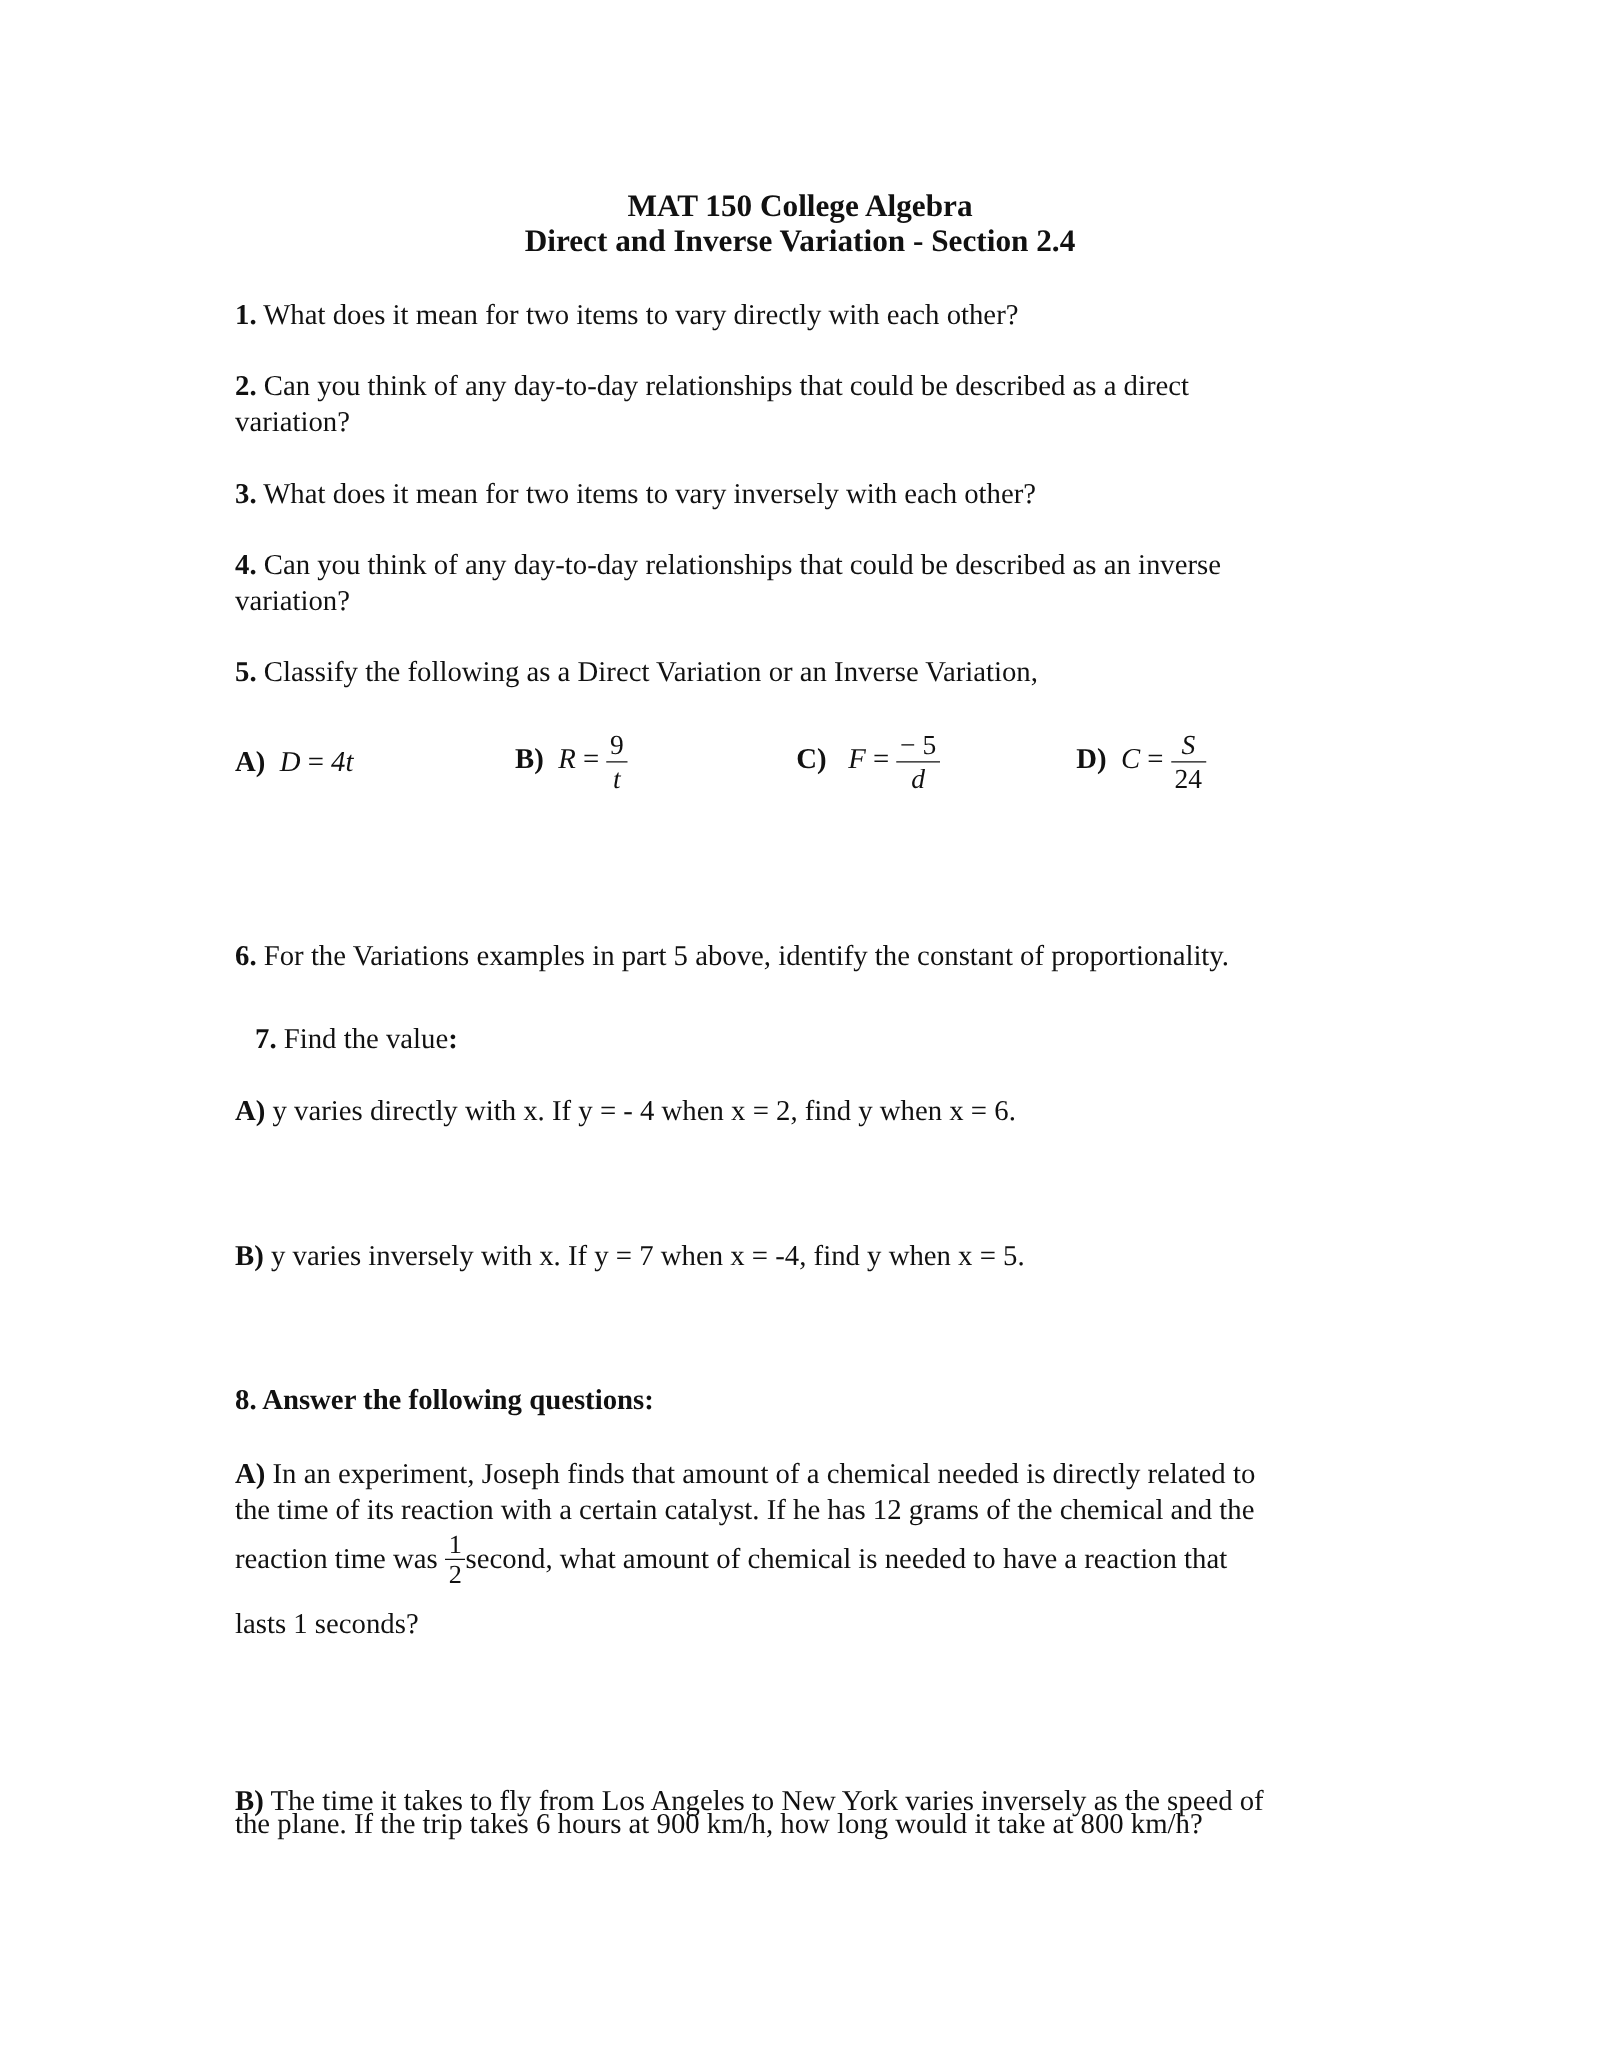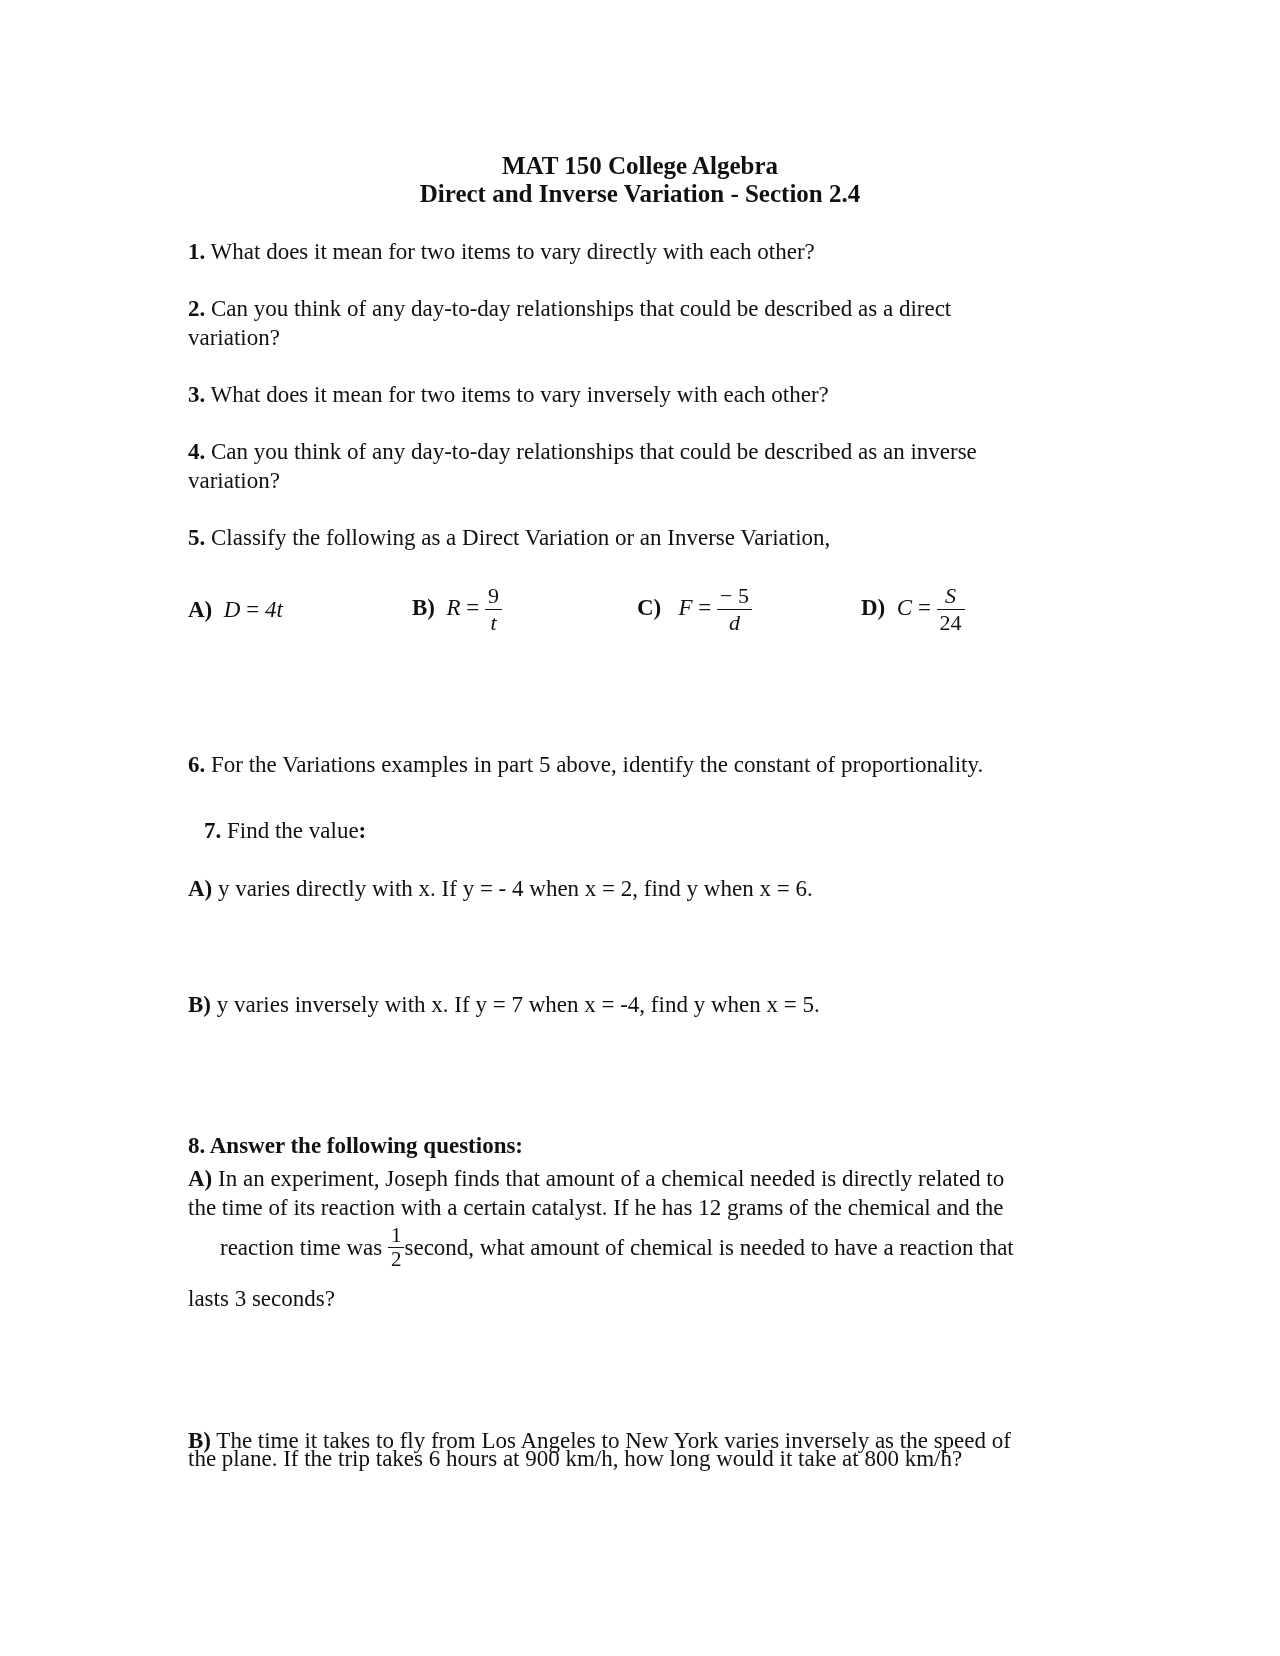--- a/index.html
+++ b/index.html
@@ -74,29 +74,29 @@
   </div>
 
   <div class="line" style="top:874px;">
     <b>A)</b><span> y varies directly with x. If y =  - 4  when x = 2, find y when x =  6.</span>
   </div>
 
   <div class="line" style="top:990px;">
     <b>B)</b><span> y varies inversely with x. If y = 7 when x = -4, find y when x = 5.</span>
   </div>
 
-  <div class="line" style="top:1105px; font-weight:bold;margin-top:26px;">8. Answer the following questions:</div>
+  <div class="line" style="top:1105px; font-weight:bold;">8. Answer the following questions:</div>
 
   <div class="line" style="top:1164px;">
     <b>A)</b><span> In an experiment, Joseph finds that amount of a chemical needed is directly related to</span>
   </div>
   <div class="line" style="top:1193px;">the time of its reaction with a certain catalyst.  If he has 12 grams of the chemical and the</div>
   <div class="line" style="top:1224px; line-height:26px;">
-    <span style="vertical-align:middle;margin-left:32px;">reaction time was </span><span class="frac" style="font-size:21px; line-height:23px;"><span class="num">1</span><span class="den">2</span></span><span style="vertical-align:middle;">second, what amount of chemical is needed to have a reaction that</span>
+    <span style="vertical-align:middle;">reaction time was </span><span class="frac" style="font-size:21px; line-height:23px;"><span class="num">1</span><span class="den">2</span></span><span style="vertical-align:middle;">second, what amount of chemical is needed to have a reaction that</span>
   </div>
-  <div class="line" style="top:1284px;">lasts 3 seconds?</div>
+  <div class="line" style="top:1284px;">lasts 1 seconds?</div>
 
   <div class="line" style="top:1426px;">
     <b>B)</b><span> The time it takes to fly from Los Angeles to New York varies inversely as the speed of</span>
   </div>
   <div class="line" style="top:1416px;margin-top:28px;">the plane. If the trip takes 6 hours at 900 km/h, how long would it take at 800 km/h?</div>
 
 </div>
 
 </body></html>

